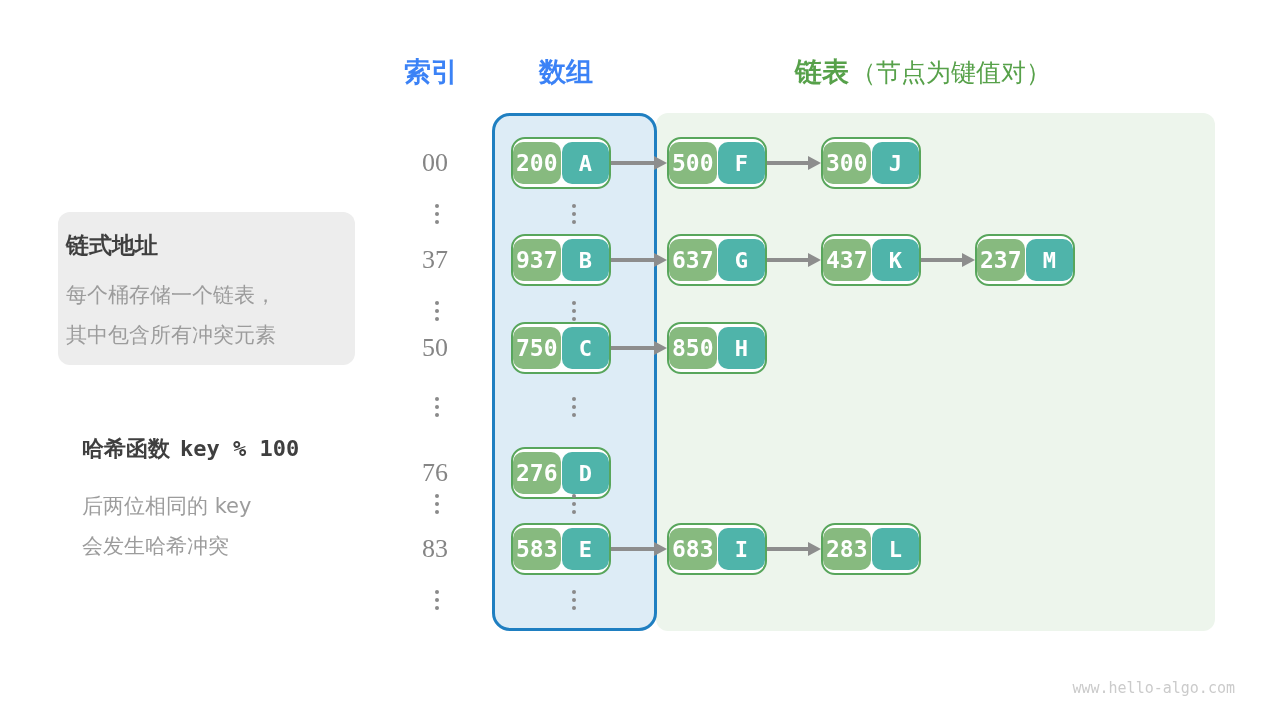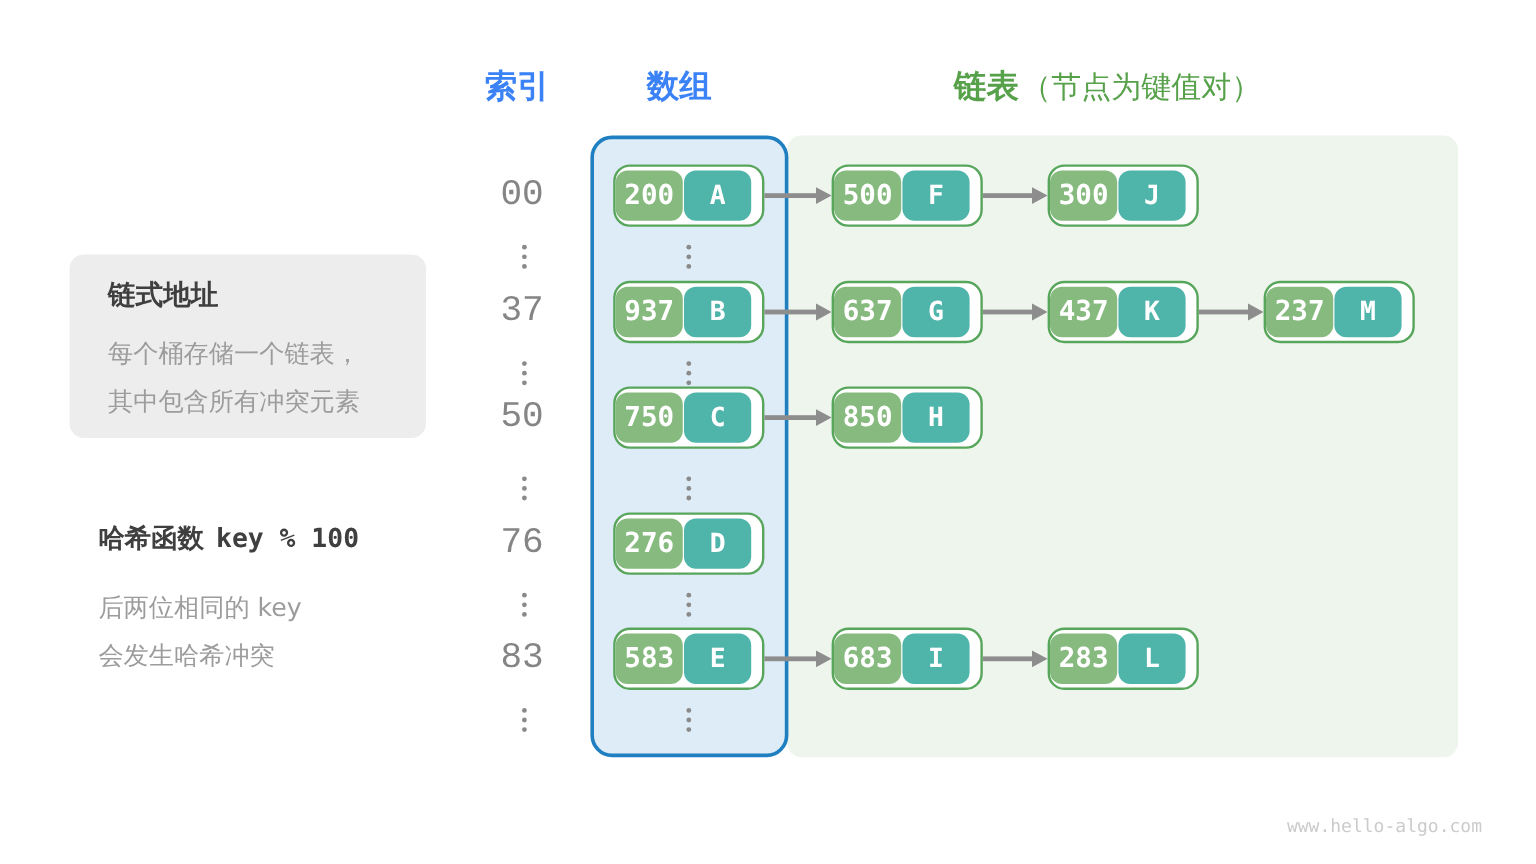--- a/index.html
+++ b/index.html
@@ -20,25 +20,25 @@
     background:var(--array-fill);border:3px solid var(--array-border);border-radius:18px;
   }
   .list-panel{
     position:absolute;left:656px;top:113px;width:559px;height:518px;
     background:var(--list-fill);border-radius:12px;
   }
   
   .bucket-row{position:absolute;left:0;height:52px;width:1280px;}
   .index-label{
     position:absolute;left:405px;width:60px;text-align:center;line-height:52px;
-    font-family:Liberation Mono, monospace;font-size:30px;color:#858585;
+    font-family:Liberation Serif, serif;font-size:26px;color:#858585;
   }
   .nodes{position:absolute;left:511px;top:0;display:flex;align-items:center;}
   .kv-node{
-    box-sizing:border-box;width:126px;height:52px;background:#ffffff;
+    box-sizing:border-box;width:100px;height:52px;background:#ffffff;
     border:2.5px solid var(--node-border);border-radius:14px;
     display:flex;align-items:center;justify-content:flex-start;gap:1px;flex:0 0 auto;
   }
   .pill{
     width:56px;height:42px;border-radius:10px;color:#ffffff;
     display:flex;align-items:center;justify-content:center;
     font-family:"DejaVu Sans Mono",monospace;font-weight:bold;
   }
   .pill.key{background:var(--key-pill);font-size:23px;}
   .pill.val{background:var(--value-pill);font-size:22px;}
@@ -48,21 +48,21 @@
   .arrow .tip{
     width:0;height:0;border-left:13px solid var(--arrow);
     border-top:7px solid transparent;border-bottom:7px solid transparent;margin-left:-2px;
   }
   
   .vdots{position:absolute;width:5px;}
   .vdots i{display:block;width:4.5px;height:4.5px;border-radius:50%;background:#8a8a8a;margin:3.5px 0;}
   
   .note-box{
     position:absolute;left:58px;top:212px;width:297px;height:153px;box-sizing:border-box;
-    background:#ededed;border-radius:12px;padding:18px 32px;
+    background:#ededed;border-radius:12px;padding:18px 8px;
   }
   .note-title{font-size:23px;font-weight:bold;color:#3f3f3f;margin-bottom:14px;}
   .note-line{font-size:21px;color:#9c9c9c;line-height:40px;}
   
   .hash-note{position:absolute;left:82px;top:434px;width:320px;}
   .hash-title{font-size:22px;font-weight:bold;color:#3f3f3f;margin-bottom:22px;}
   .hash-title .code{font-family:"DejaVu Sans Mono",monospace;margin-left:10px;}
   
   .watermark{
     position:absolute;right:45px;top:679px;
@@ -152,21 +152,21 @@
           <div class="arrow" style="width: 56px;">
             <span class="shaft"></span>
             <span class="tip"></span>
           </div>
           <div class="kv-node">
             <span class="pill key">850</span>
             <span class="pill val">H</span>
           </div>
         </div>
       </div>
-      <div class="bucket-row" style="top: 427px;">
+      <div class="bucket-row" style="top: 447px;">
         <div class="index-label">76</div>
         <div class="nodes">
           <div class="kv-node">
             <span class="pill key">276</span>
             <span class="pill val">D</span>
           </div>
         </div>
       </div>
       <div class="bucket-row" style="top: 523px;">
         <div class="index-label">83</div>

